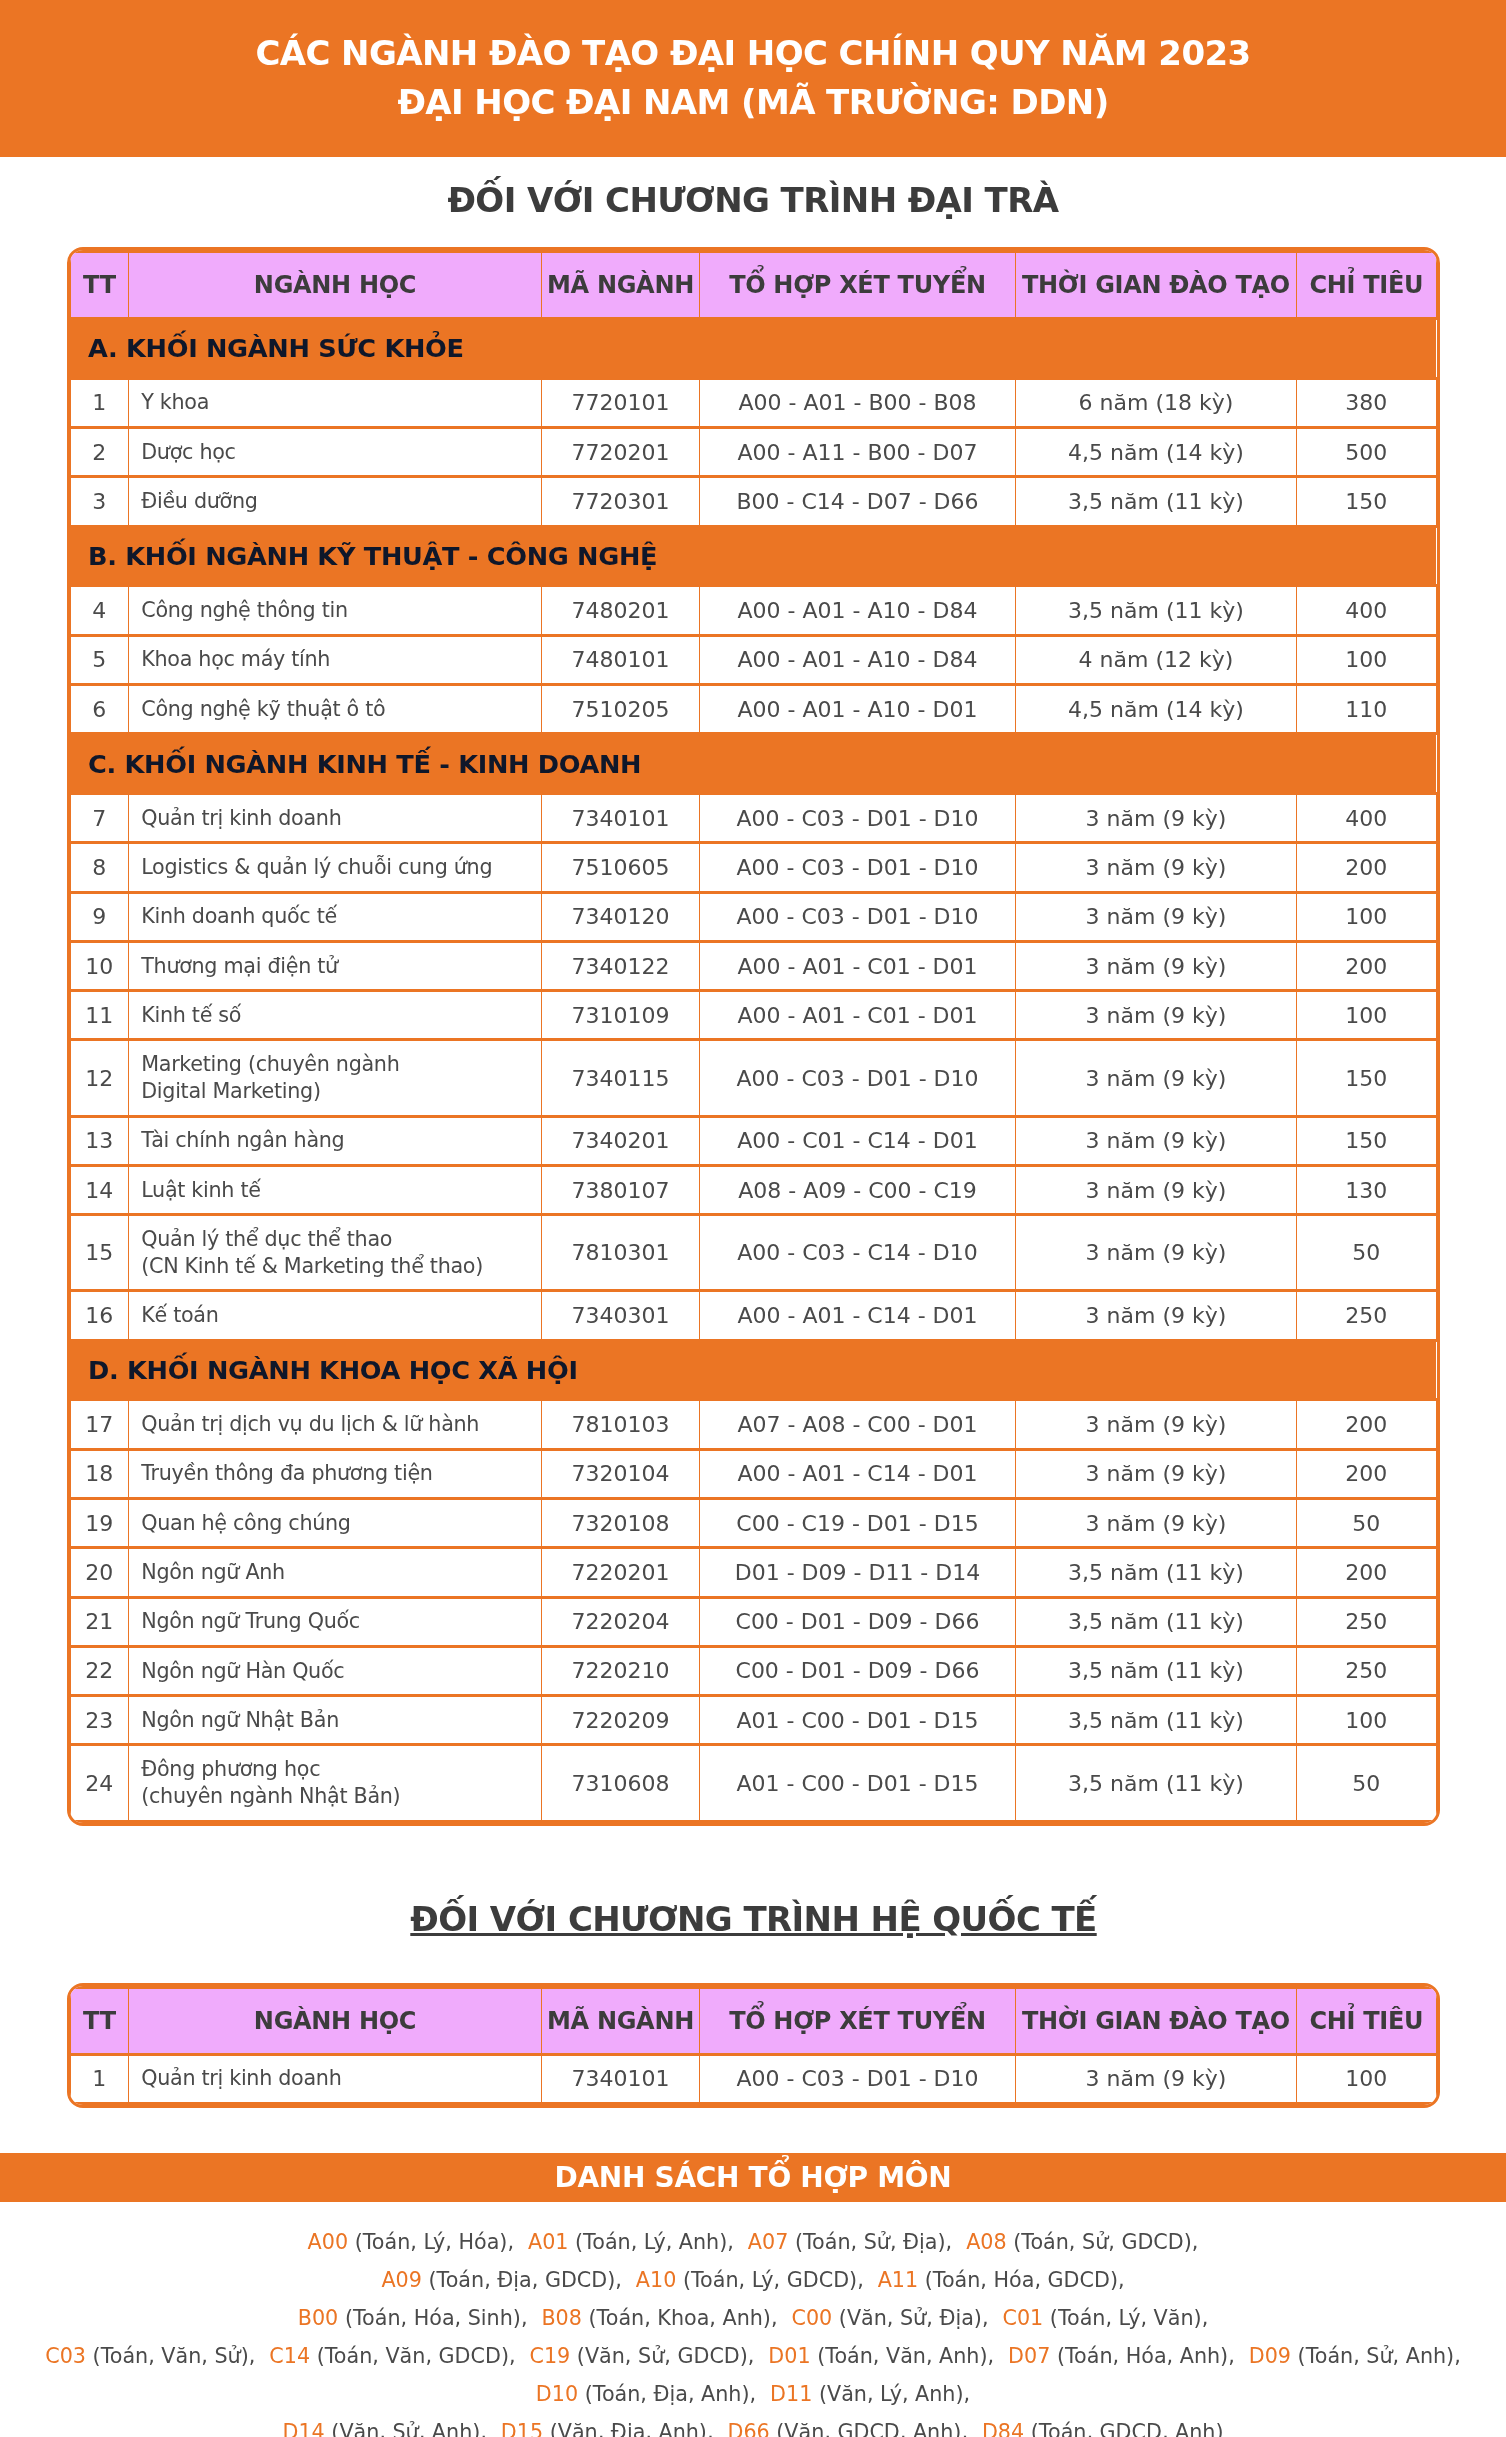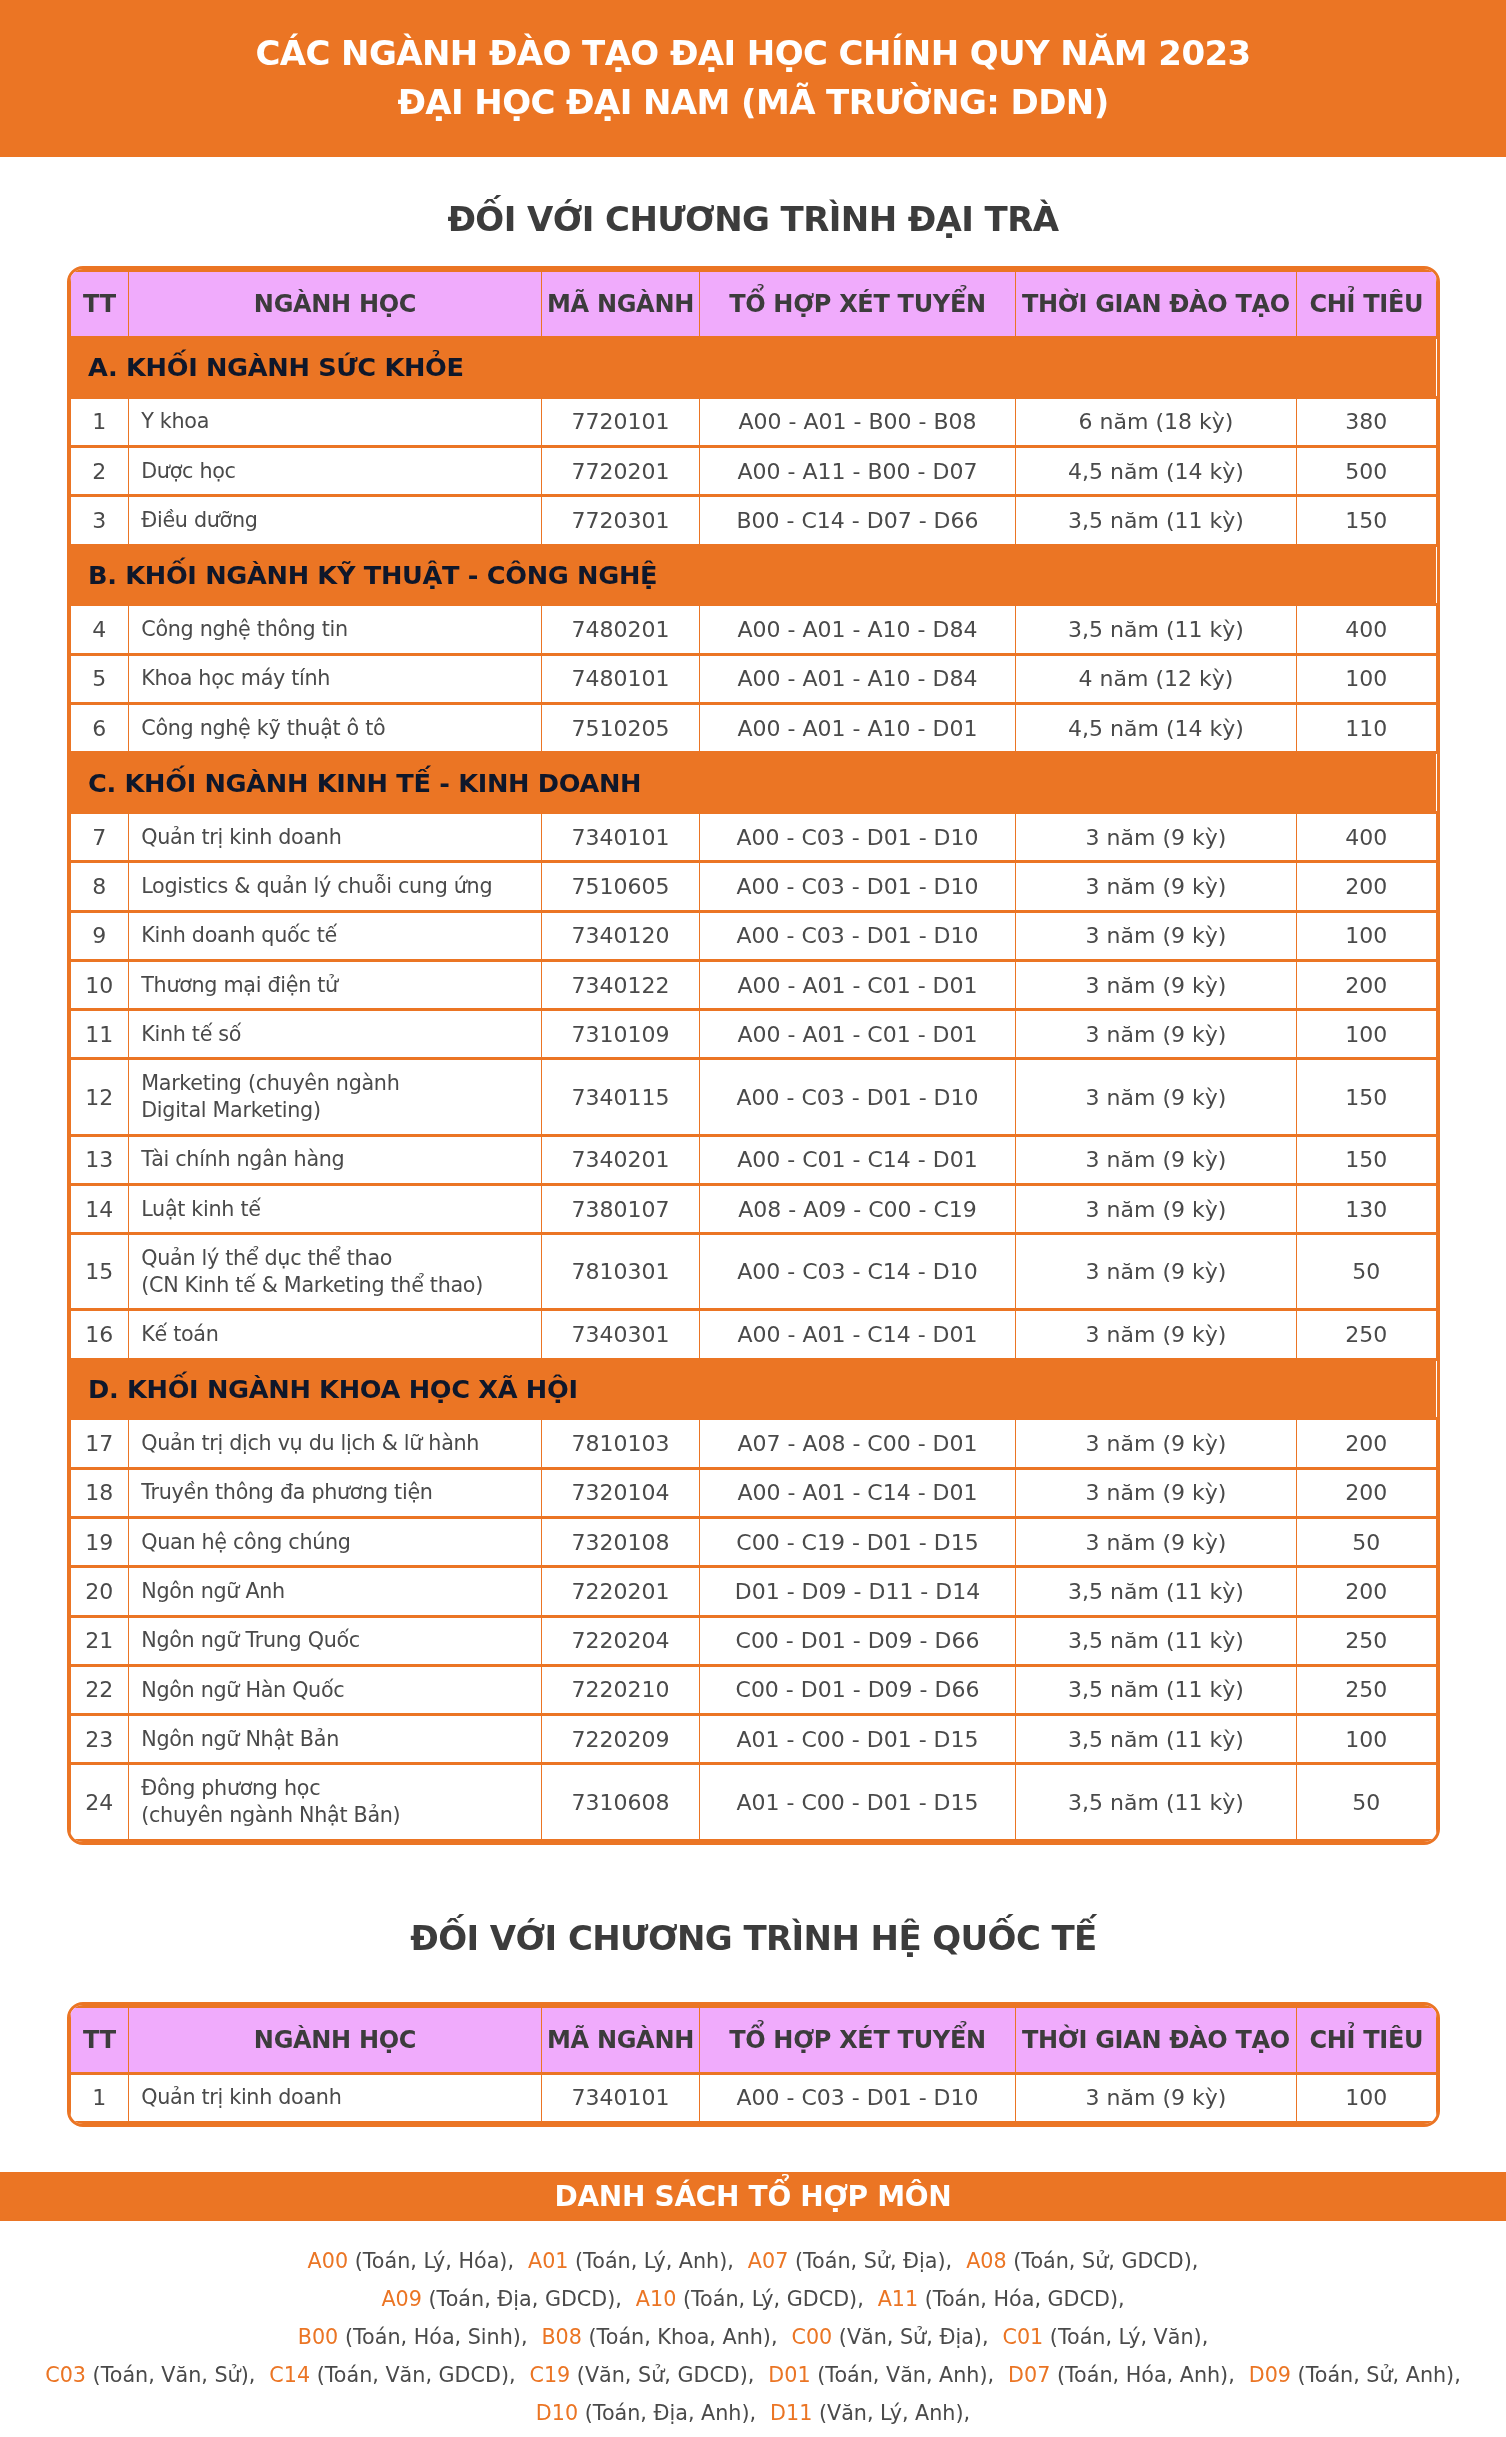--- a/index.html
+++ b/index.html
@@ -18,24 +18,24 @@
     display:flex;flex-direction:column;justify-content:center;align-items:center;
     gap:1px;
   }
   .banner-line{
     color:#fff;font-weight:700;font-size:34px;letter-spacing:-0.6px;line-height:1.4;
     text-align:center;white-space:nowrap;
   }
 
   
   .section-heading{
-    margin:42px 0 27px 0;text-align:center;
+    margin:23px 0 27px 0;text-align:center;
     color:var(--text-dark);font-weight:700;font-size:34px;letter-spacing:-0.6px;
   }
-  .section-heading.intl{margin:73px 0 44px 1px;}
+  .section-heading.intl{margin:73px 0 44px 1px;text-decoration:underline;}
 
   
   .tbl-wrap{
     width:1373px;margin:0 auto;
     border:3.7px solid var(--orange);border-radius:16px;overflow:hidden;
     background:#fff;
   }
   table{width:100%;border-collapse:collapse;table-layout:fixed;}
   th,td{border:1.8px solid var(--orange);border-top-width:3px;border-bottom-width:3px;}
   th{

